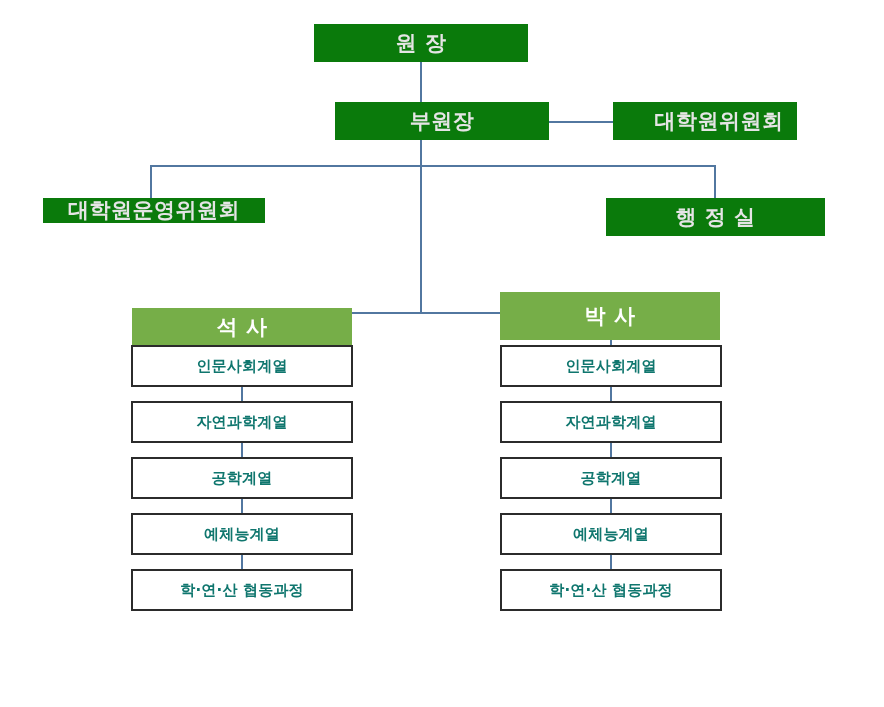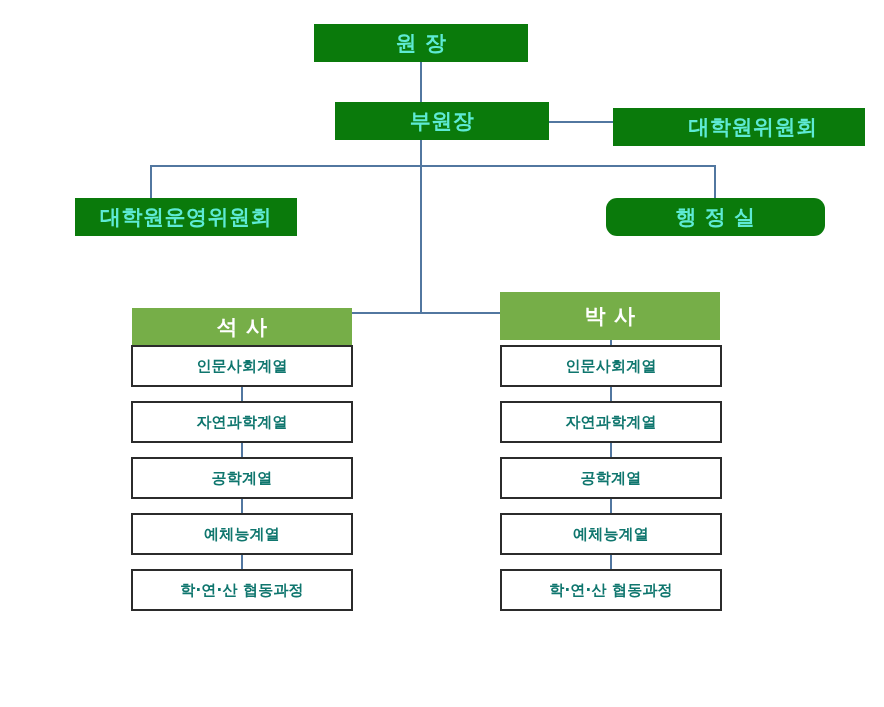--- a/index.html
+++ b/index.html
@@ -34,21 +34,21 @@
     display: flex;
     align-items: center;
     justify-content: center;
     text-align: center;
     line-height: 1;
     white-space: nowrap;
   }
 
   .node-dark {
     background: #0a7a0b;
-    color: #5eead4;
+    color: #e5e5e5;
     font-weight: bold;
     font-size: 21px;
     letter-spacing: 0.5px;
   }
 
   .node-mid {
     background: #76ae48;
     color: #ffffff;
     font-weight: bold;
     font-size: 21px;
@@ -92,25 +92,25 @@
   <div class="conn conn-v" style="left:610px; top:330px; height:15px;"></div>
   <div class="conn conn-v" style="left:610px; top:387px; height:15px;"></div>
   <div class="conn conn-v" style="left:610px; top:443px; height:15px;"></div>
   <div class="conn conn-v" style="left:610px; top:499px; height:15px;"></div>
   <div class="conn conn-v" style="left:610px; top:555px; height:15px;"></div>
 
   <div class="node node-dark" style="left:314px; top:24px; width:214px; height:38px;">원  장</div>
 
   <div class="node node-dark" style="left:314px; top:102px; width:214px; height:38px;margin-left:21px;">부원장</div>
 
-  <div class="node node-dark" style="left:613px; top:108px; width:252px; height:38px;padding-left:28px;">대학원위원회</div>
+  <div class="node node-dark" style="left:613px; top:102px; width:184px; height:38px;padding-left:28px;">대학원위원회</div>
 
-  <div class="node node-dark" style="left:43px; top:198px; width:222px; height:38px;margin-left:32px;">대학원운영위원회</div>
+  <div class="node node-dark" style="left:43px; top:198px; width:222px; height:25px;">대학원운영위원회</div>
 
-  <div class="node node-dark" style="left:606px; top:198px; width:219px; height:38px;border-radius:11px;">행 정 실</div>
+  <div class="node node-dark" style="left:606px; top:198px; width:219px; height:38px;">행 정 실</div>
 
   <div class="node node-mid" style="left:132px; top:308px; width:220px; height:38px;">석  사</div>
 
   <div class="node node-plain" style="left:131px; top:345px; width:222px; height:42px;">인문사회계열</div>
 
   <div class="node node-plain" style="left:131px; top:401px; width:222px; height:42px;">자연과학계열</div>
 
   <div class="node node-plain" style="left:131px; top:457px; width:222px; height:42px;">공학계열</div>
 
   <div class="node node-plain" style="left:131px; top:513px; width:222px; height:42px;">예체능계열</div>

